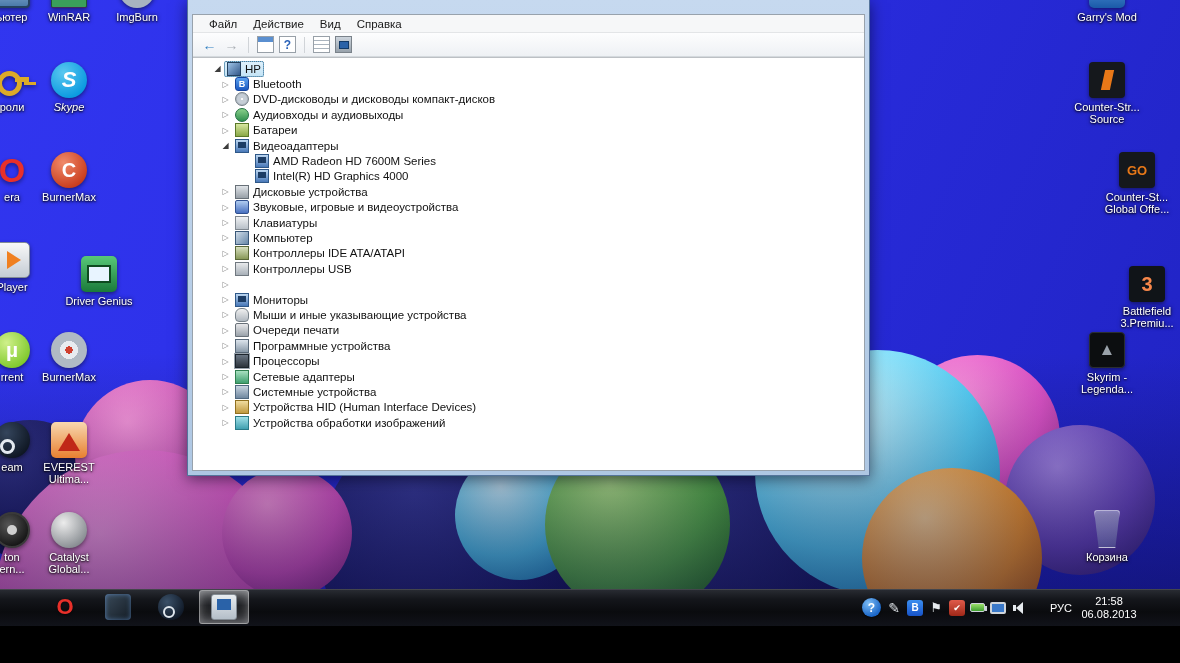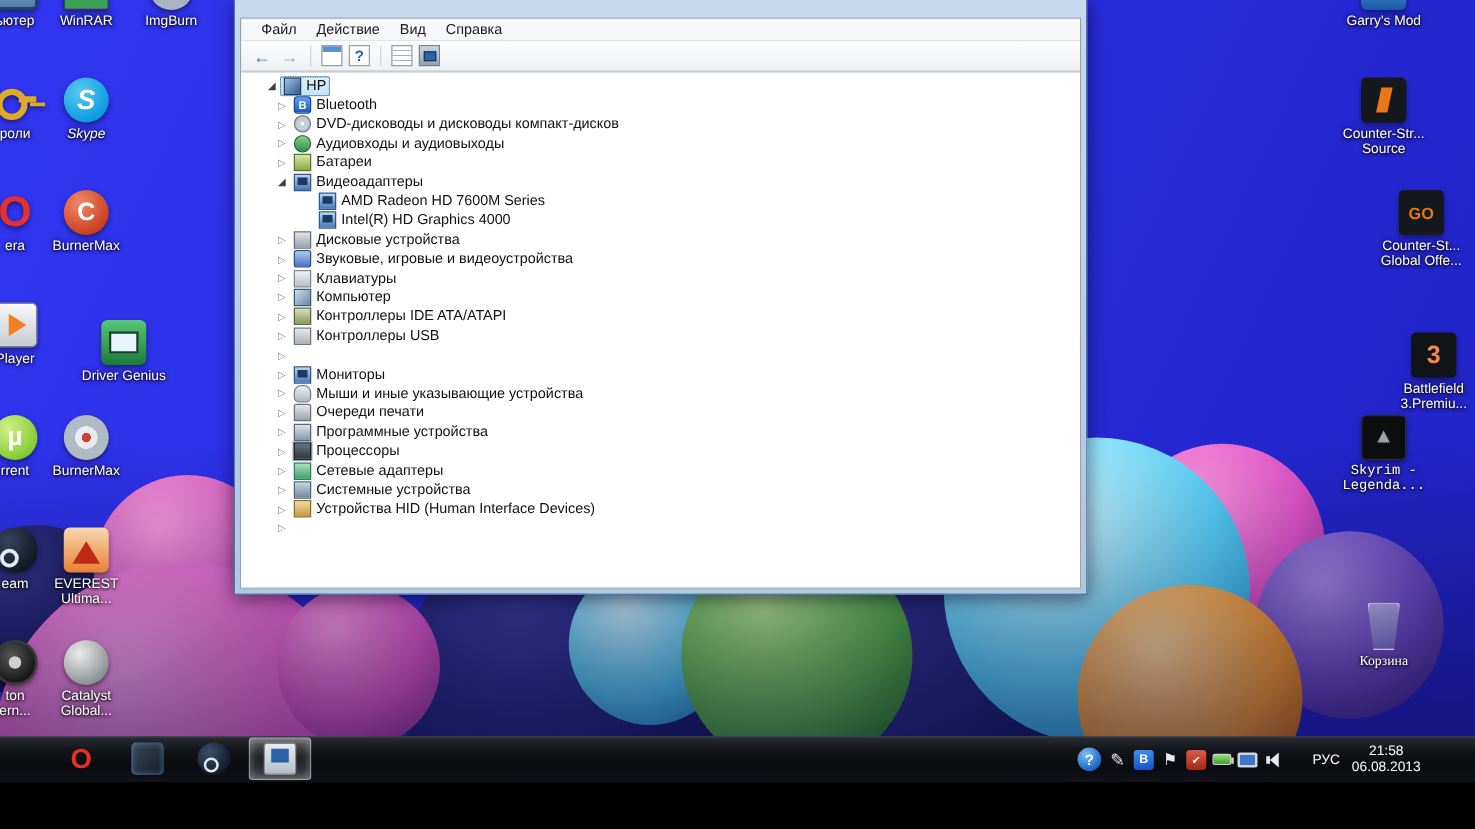--- a/index.html
+++ b/index.html
@@ -277,26 +277,26 @@
         <div class="dicon" style="left: 1101px; top: 152px;">
           <div class="dico di-csgo"></div>
           <div class="dlabel">Counter-St...</div>
           <div class="dlabel">Global Offe...</div>
         </div>
         <div class="dicon" style="left: 1111px; top: 242px; margin-top: 24px;">
           <div class="dico di-bf3"></div>
           <div class="dlabel">Battlefield</div>
           <div class="dlabel">3.Premiu...</div>
         </div>
-        <div class="dicon" style="left: 1071px; top: 332px; font-family: Liberation Mono, monospace;">
+        <div class="dicon" style="left: 1071px; top: 332px;">
           <div class="dico di-skyrim"></div>
           <div class="dlabel">Skyrim -</div>
           <div class="dlabel">Legenda...</div>
         </div>
-        <div class="dicon" style="left: 1071px; top: 484px; font-family: Liberation Serif, serif;">
+        <div class="dicon" style="left: 1071px; top: 512px;">
           <div class="dico di-recycle"></div>
           <div class="dlabel">Корзина</div>
         </div>
       </div>
   </div>
 
   <div class="window">
     <div class="win-inner">
       <div class="menubar" id="menubar">
           <span class="menu-item">Файл</span>
@@ -467,20 +467,24 @@
           </div>
           <div class="tree-row" style="padding-left: 26px;">
             <span class="arrow collapsed">▷</span>
             <span class="hl">
               <span class="ticon ti-hid"></span>
               <span>Устройства HID (Human Interface Devices)</span>
             </span>
           </div>
           <div class="tree-row" style="padding-left: 26px;">
             <span class="arrow collapsed">▷</span>
+            <span class="hl">
+              <span class="ticon ti-imaging"></span>
+              <span>Устройства обработки изображений</span>
+            </span>
           </div>
         </div>
     </div>
   </div>
 
   <div class="taskbar">
     <div id="task-buttons">
         <div class="task-btn" style="left: 40px;">
           <span class="tb-opera-task"></span>
         </div>

